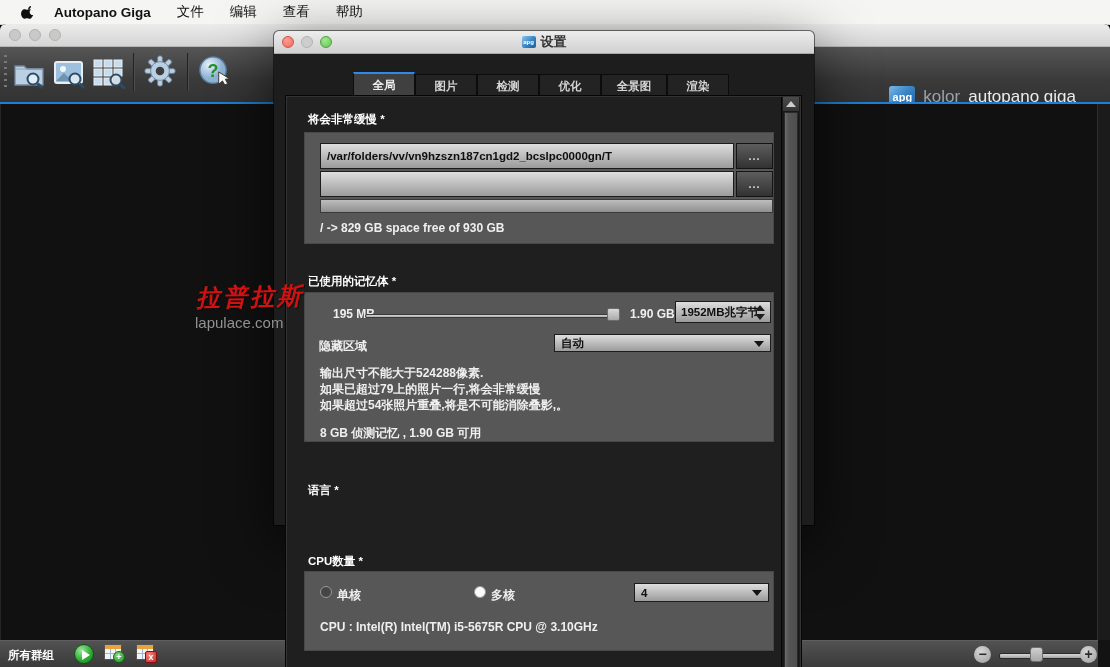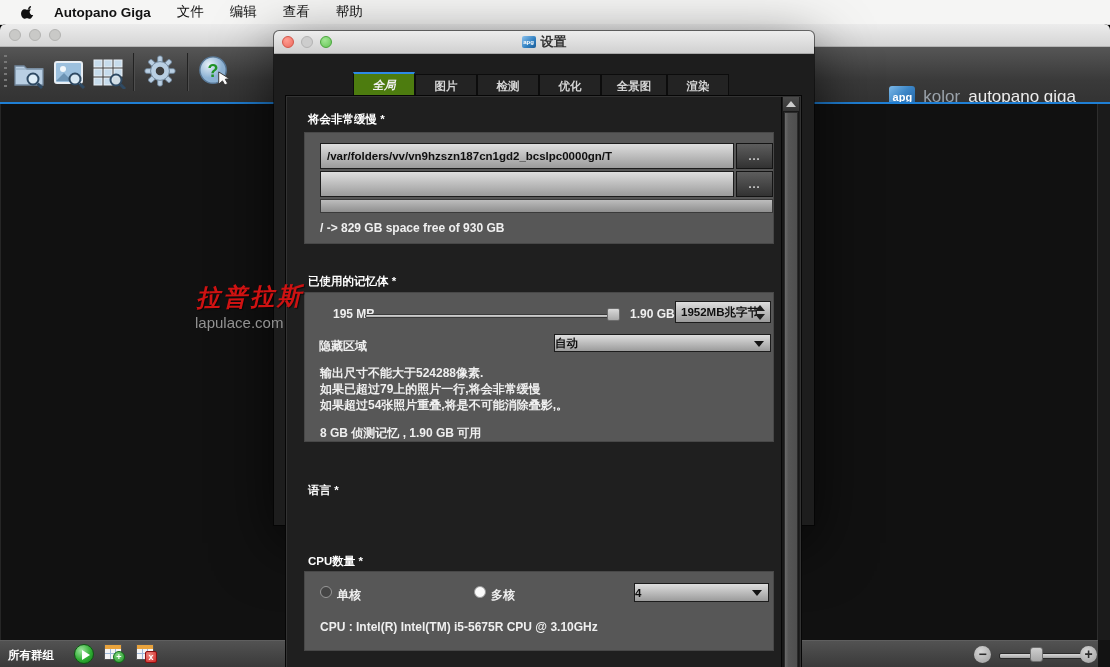--- a/index.html
+++ b/index.html
@@ -85,21 +85,21 @@
       background:linear-gradient(135deg,#8cc2ee,#2f7fc0 60%,#1d5c96);
       color:#fff;font-size:6px;font-weight:700;text-align:center;line-height:12px;}
   .tl.red{background:radial-gradient(circle at 38% 32%,#ff9d92,#ed6a5e);border:1px solid #d35548;box-sizing:border-box;}
   .tl.gray{background:#cdcdcd;border:1px solid #b3b3b3;box-sizing:border-box;}
   .tl.green{background:radial-gradient(circle at 38% 32%,#a2e694,#64c554);border:1px solid #4aa53c;box-sizing:border-box;}
 
   
   #tabrow{left:79px;top:41px;height:25px;display:flex;align-items:flex-end;}
   .tab{box-sizing:border-box;height:23px;background:#232323;border:1px solid #0c0c0c;border-bottom:none;
        color:#d6d6d6;font-size:11.5px;font-weight:700;display:flex;align-items:center;justify-content:center;}
-  .tab.active{height:25px;background:#4d7c0f;border-top:2px solid #2e8ae6;color:#f0f0f0;font-style:italic;}
+  .tab.active{height:25px;background:#404040;border-top:2px solid #2e8ae6;color:#f0f0f0;}
 
   
   #panel{left:11px;top:64px;width:517px;height:578px;background:#1f1f1f;
          border:1px solid #060606;box-sizing:border-box;box-shadow:inset 0 0 0 1px #333;}
   #scrollbar{position:absolute;left:495px;top:1px;width:18px;height:576px;background:#181818;
              border-left:1px solid #060606;box-sizing:border-box;}
   #scroll-up{position:absolute;left:1px;top:0;width:16px;height:14px;background:linear-gradient(#4a4a4a,#343434);}
   #scroll-up .arr{position:absolute;left:3px;top:4px;width:0;height:0;
       border-left:5px solid transparent;border-right:5px solid transparent;border-bottom:6px solid #cdcdcd;}
   #scroll-thumb{position:absolute;left:2px;top:15px;width:14px;height:560px;
@@ -112,21 +112,21 @@
   .field{position:absolute;background:linear-gradient(#dedede,#9b9b9b);border:1px solid #1c1c1c;
          color:#0f0f0f;font-family:"Liberation Sans","DejaVu Sans",sans-serif;
          font-size:11.5px;font-weight:700;padding:0 6px;box-sizing:border-box;}
   .browse{position:absolute;background:linear-gradient(#5d5d5d,#323232);border:1px solid #141414;
           color:#d8d8d8;font-size:11px;font-weight:700;text-align:center;box-sizing:border-box;
           display:flex;align-items:center;justify-content:center;letter-spacing:1px;}
   .diskbar{position:absolute;background:linear-gradient(#bdbdbd,#8f8f8f);border:1px solid #3a3a3a;box-sizing:border-box;}
 
   .dropdown{position:absolute;background:linear-gradient(#dedede,#9b9b9b);border:1px solid #1c1c1c;
             color:#0f0f0f;font-size:11.5px;font-weight:700;box-sizing:border-box;
-            display:flex;align-items:center;}
+            display:flex;align-items:center;padding-left:6px;}
   .dd-arrow{position:absolute;right:6px;top:50%;margin-top:-2.5px;width:0;height:0;
             border-left:5.5px solid transparent;border-right:5.5px solid transparent;border-top:6px solid #141414;}
 
   .slidertrack{position:absolute;background:linear-gradient(#d6d6d6,#aeaeae);border:1px solid #3a3a3a;
                border-radius:2px;box-sizing:border-box;}
   .sliderthumb{position:absolute;background:linear-gradient(#d9d9d9,#a9a9a9);border:1px solid #6d6d6d;
                border-radius:2px;box-sizing:border-box;}
 
   .spinner{position:absolute;background:linear-gradient(#dedede,#9b9b9b);border:1px solid #1c1c1c;
            box-sizing:border-box;color:#0f0f0f;font-size:11.5px;font-weight:700;

